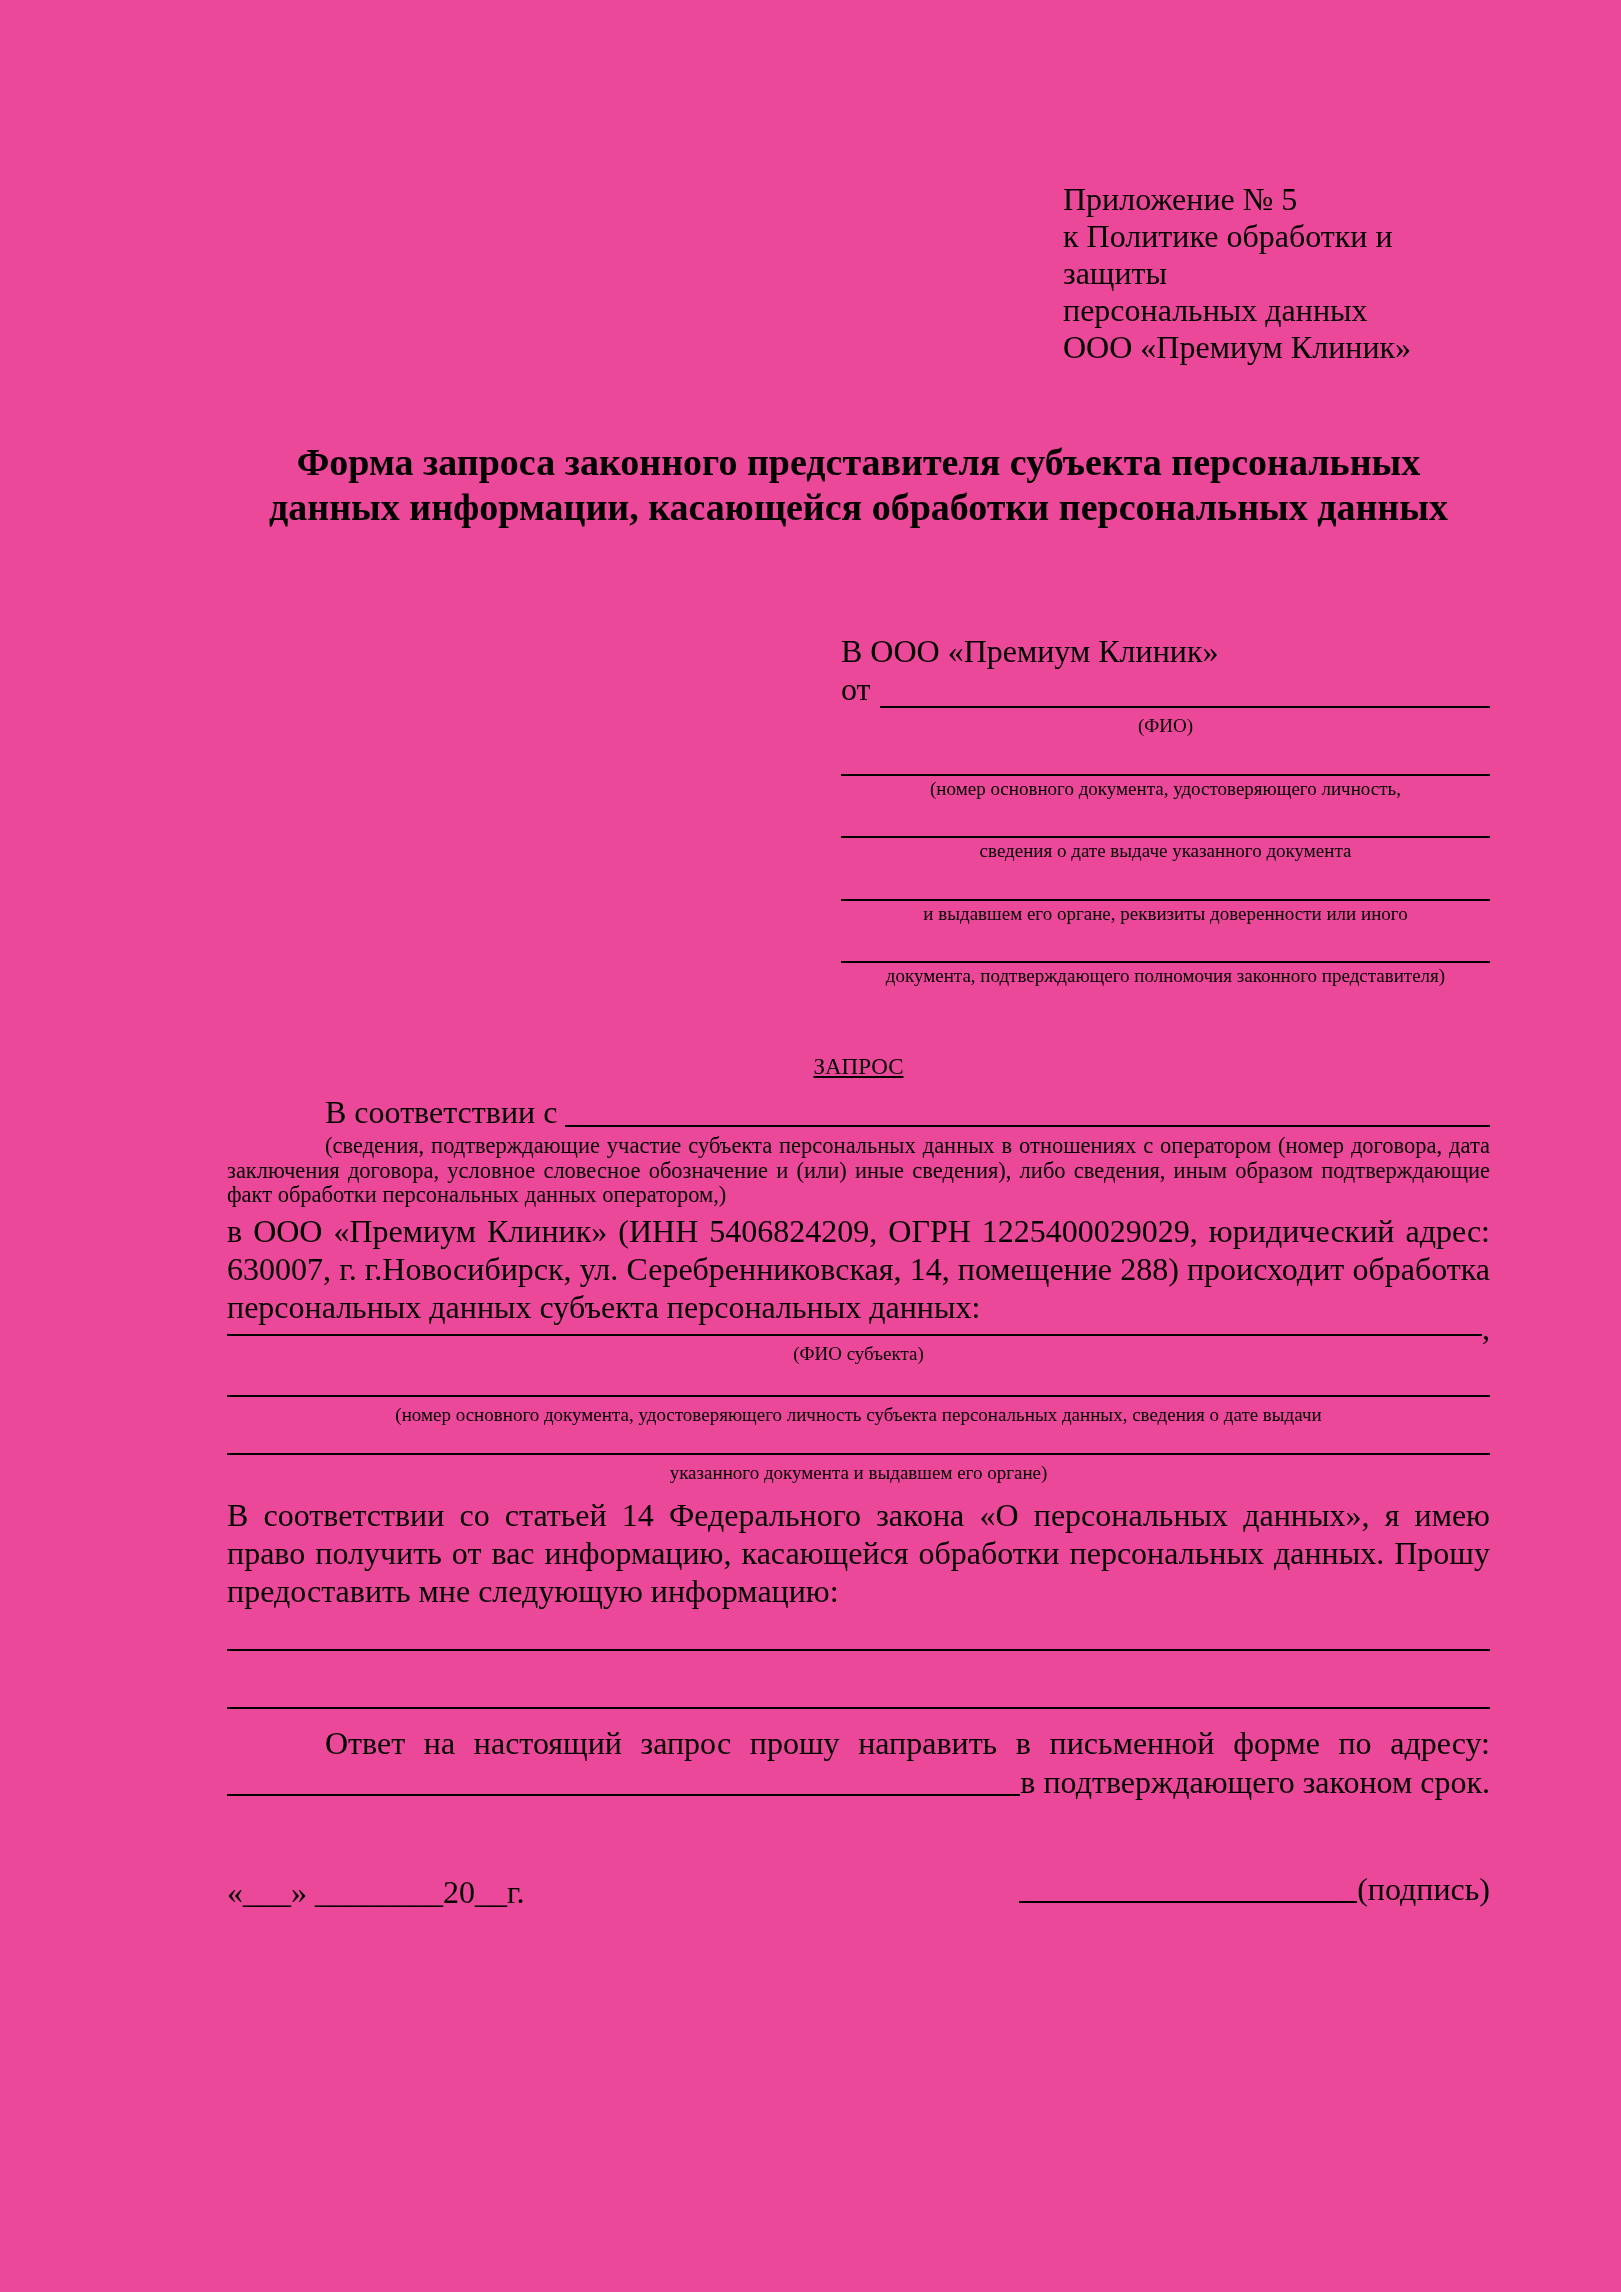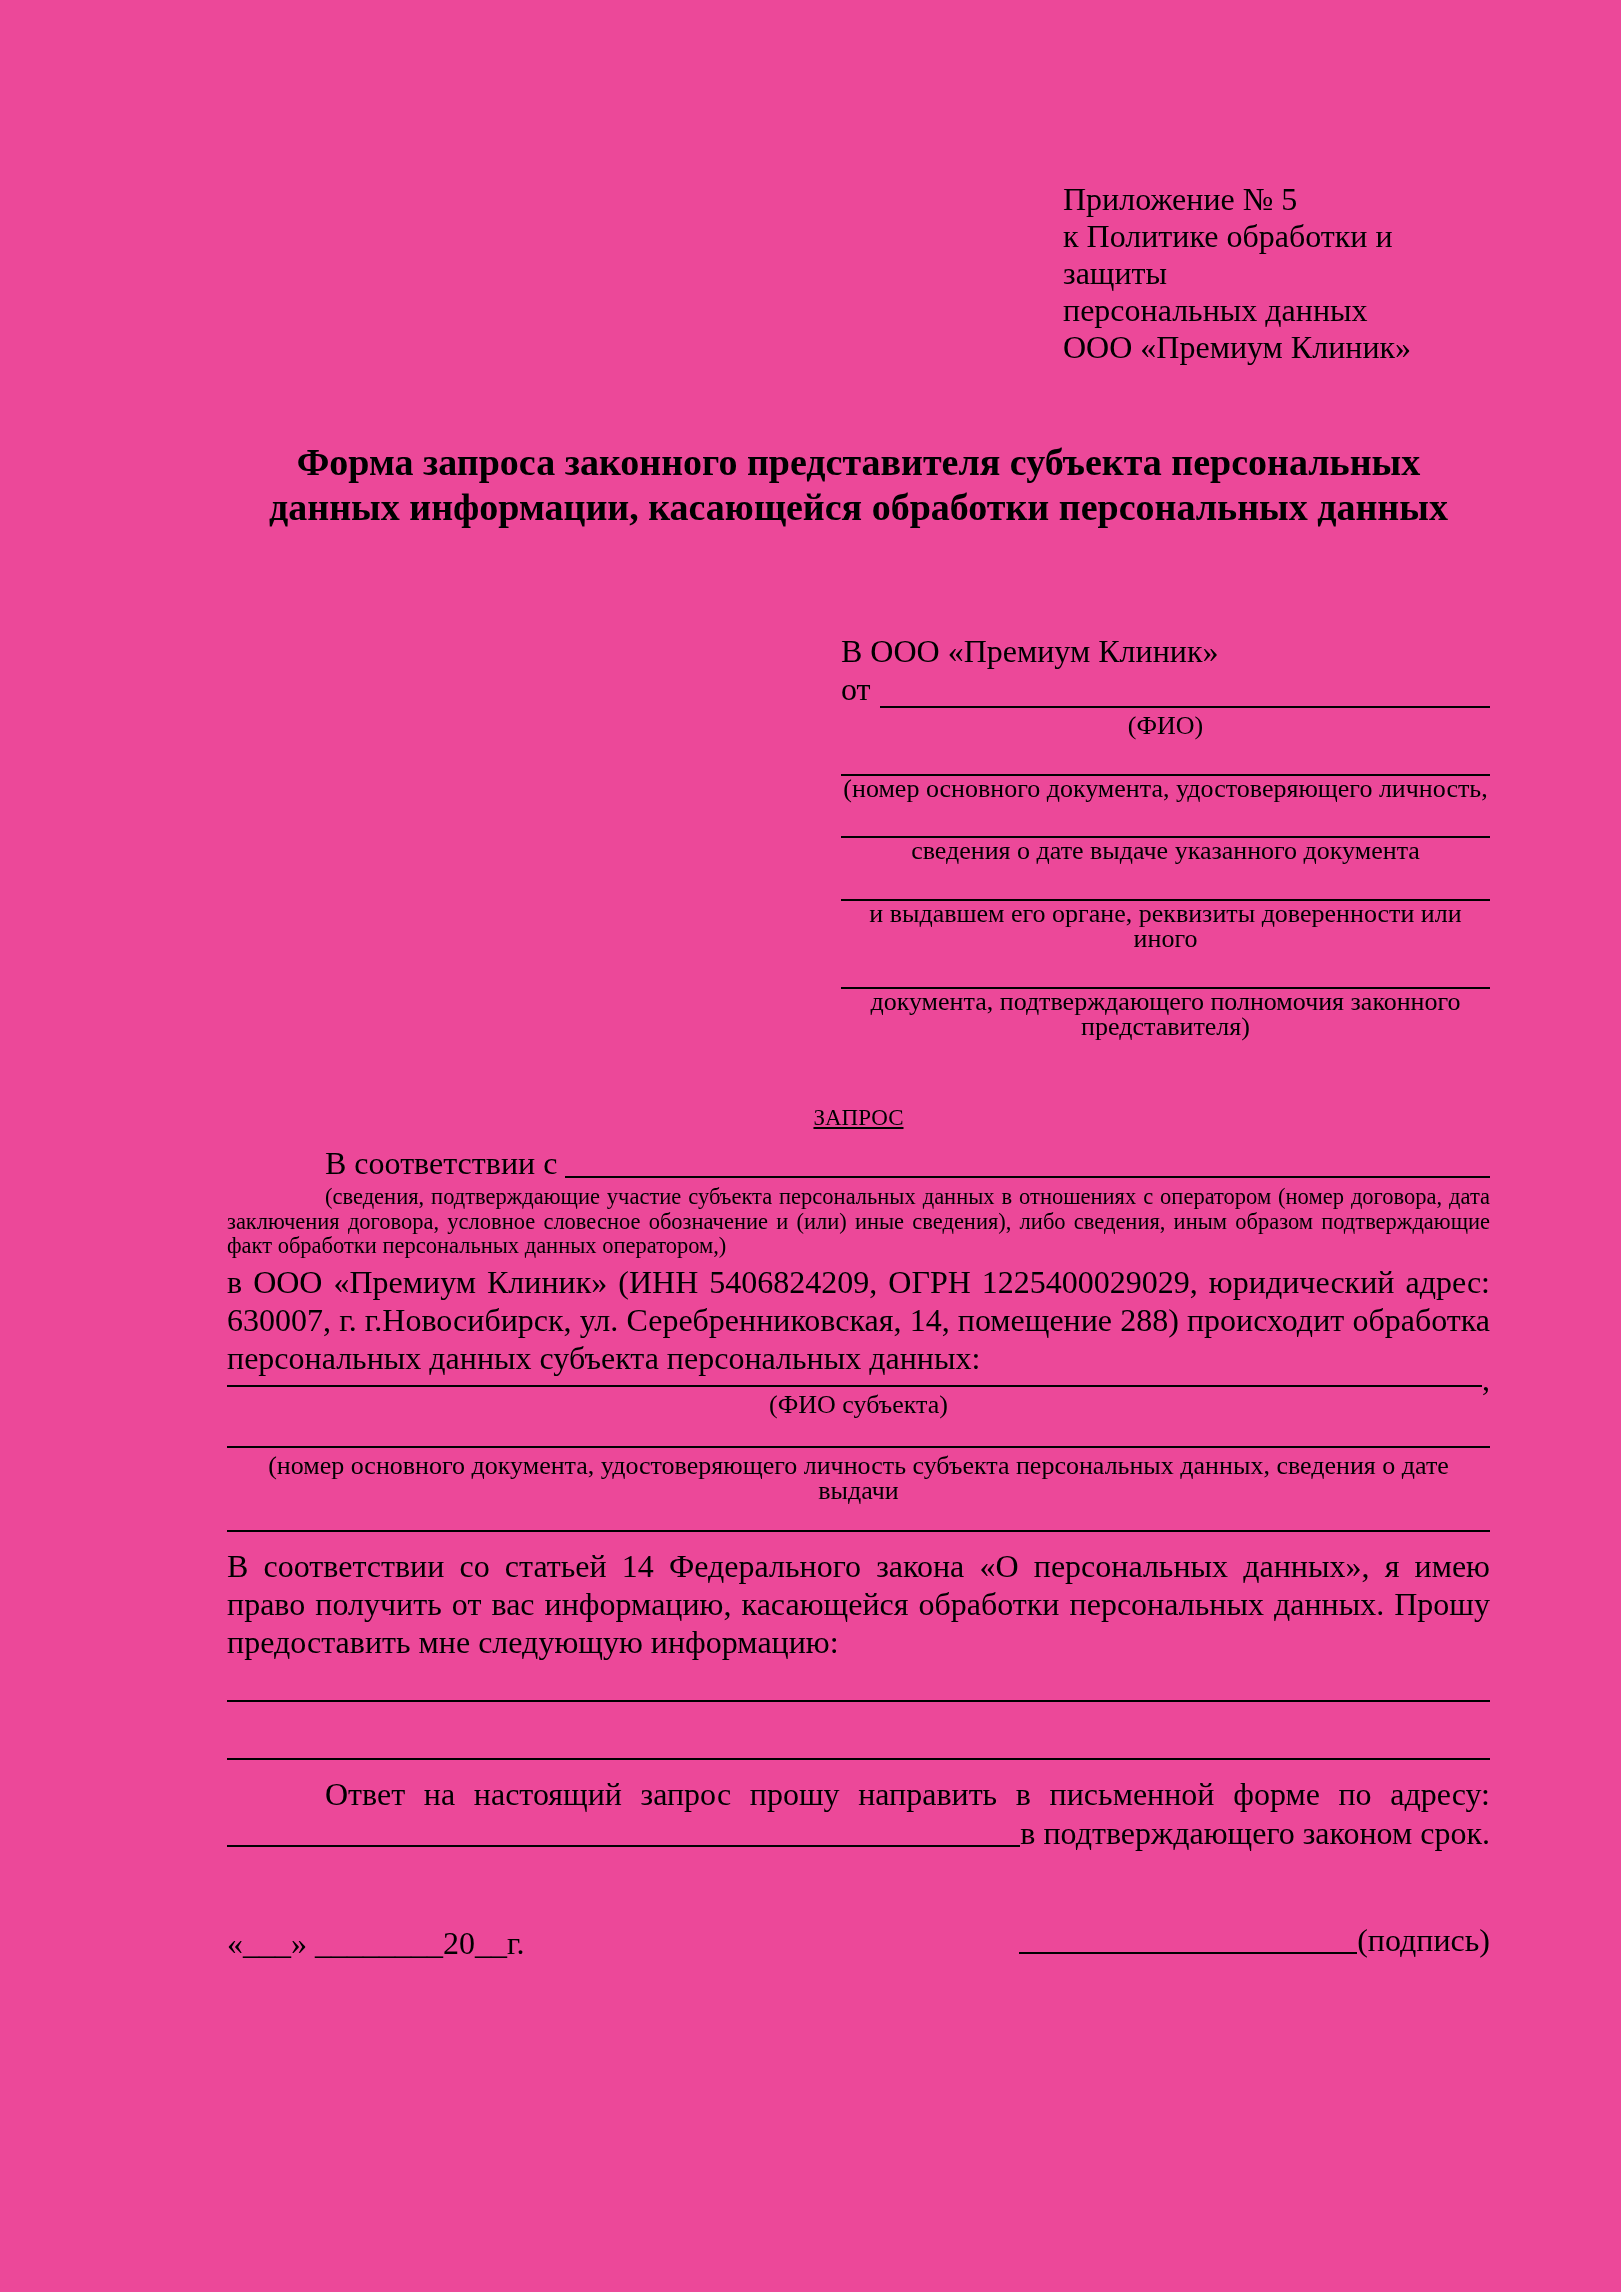--- a/index.html
+++ b/index.html
@@ -22,21 +22,21 @@
     font-size: 38px;
     line-height: 45px;
     font-weight: bold;
     text-align: center;
   }
   .addressee { margin-top: 102px; margin-left: 614px; width: 649px; }
   .flex-row { display: flex; align-items: stretch; }
   .fill-line { flex: 1 1 auto; border-bottom: 2px solid #000; margin-bottom: 4.9px; }
   .from-row { height: 43px; }
   .from-row .from-label { margin-right: 9.8px; }
-  .cap { font-size: 26px; line-height: 25.5px; text-align: center; }
+  .cap { font-size: 19px; line-height: 25.5px; text-align: center; }
   .blank-unit .blank-line { height: 35px; border-bottom: 2px solid #000; }
   .request-heading { margin-top: 59px; font-size: 23px; text-align: center; text-decoration: underline; }
   .accordance-row { margin-top: 7.8px; padding-left: 98px; height: 39px; }
   .accordance-row .lead { white-space: nowrap; margin-right: 7.8px; }
   .cap-just {
     font-size: 22.5px;
     line-height: 24.5px;
     text-align: justify;
     text-indent: 98px;
     margin-top: 2px;
@@ -131,20 +131,21 @@
     <div class="cap">(ФИО субъекта)</div>
 
     <div class="field-row h36">
       <span class="fill-line"></span>
     </div>
     <div class="cap">(номер основного документа, удостоверяющего личность субъекта персональных данных, сведения о дате выдачи</div>
 
     <div class="field-row h34">
       <span class="fill-line"></span>
     </div>
+    <div class="cap">указанного документа и выдавшем его органе)</div>
   </div>
 
   <div class="para mt10">В соответствии со статьей 14 Федерального закона «О персональных данных», я имею право получить от вас информацию, касающейся обработки персональных данных. Прошу предоставить мне следующую информацию:</div>
 
   <div class="blank-row r1"></div>
   <div class="blank-row r2"></div>
 
   <div class="answer-line1">Ответ на настоящий запрос прошу направить в письменной форме по адресу:</div>
   <div class="flex-row answer-line2">
     <span class="fill-line"></span>

